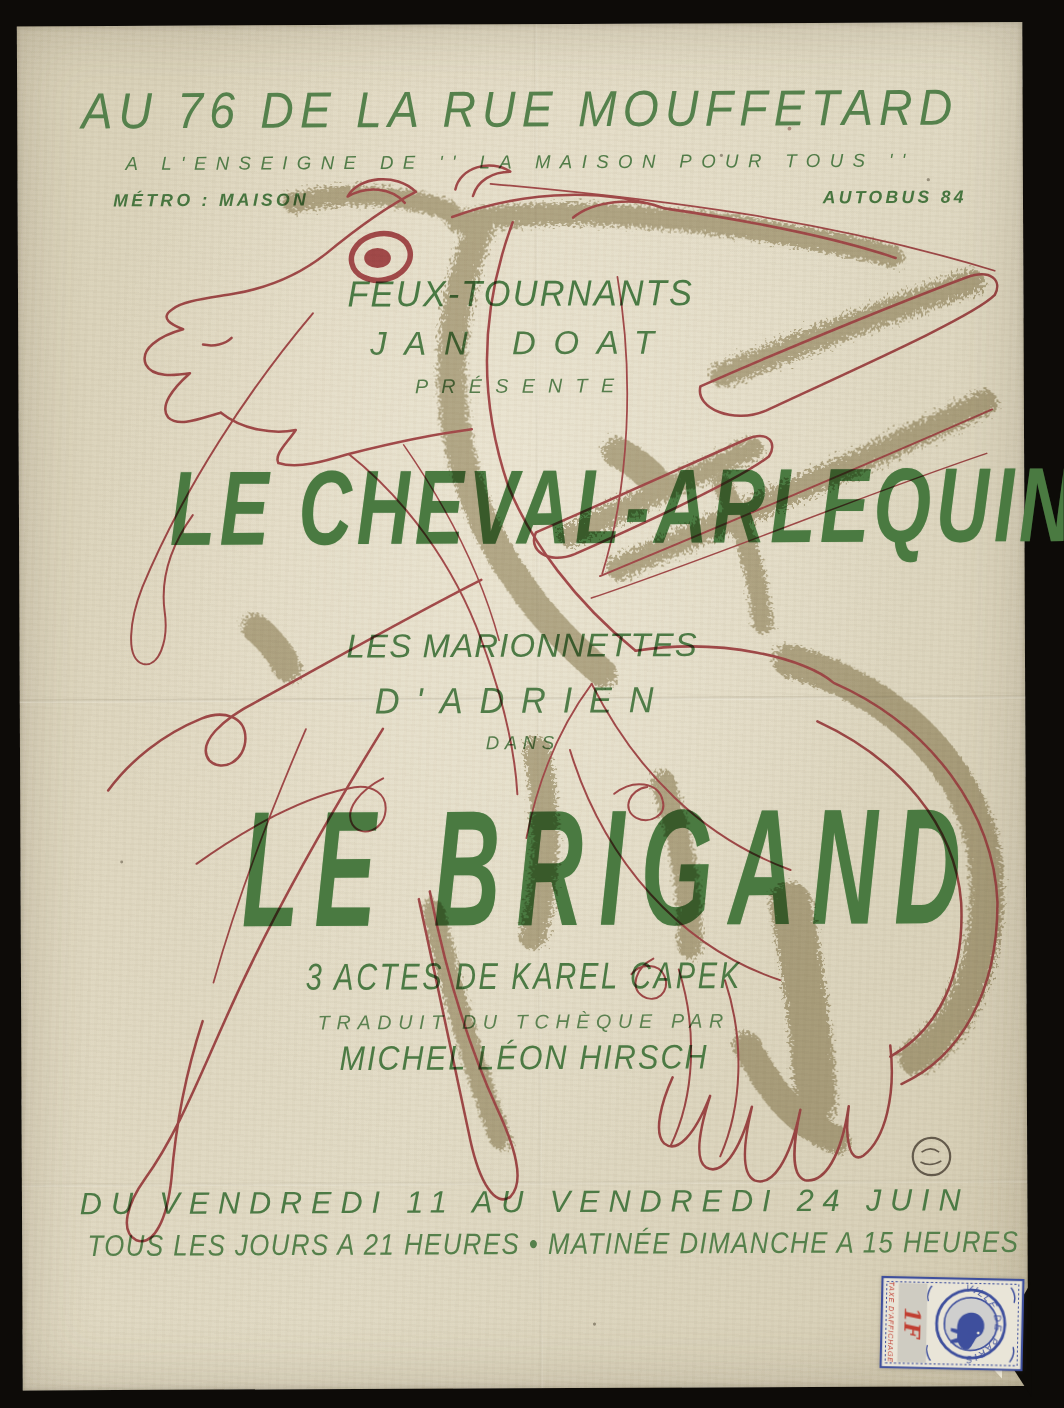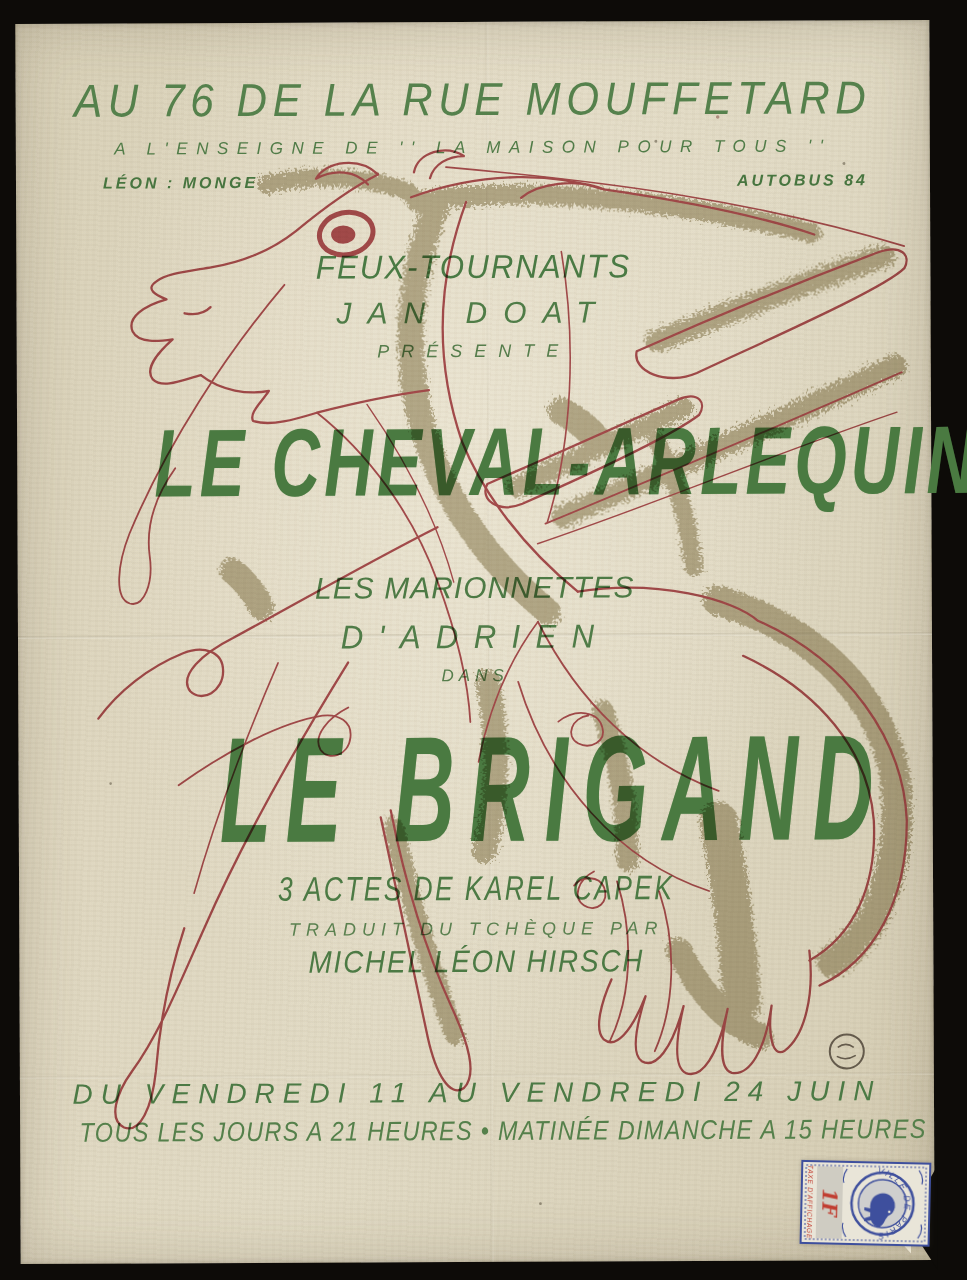--- a/index.html
+++ b/index.html
@@ -45,21 +45,21 @@
   }
   
   .line{
     position:absolute;left:0;right:0;text-align:center;white-space:nowrap;
     line-height:1;transform-origin:50% 50%;z-index:2;
   }
   .venue-line1{top:54px;font-size:46px;letter-spacing:6px;color:#55814c;transform:scaleX(.92);font-weight:400;}
   .venue-line2{top:117px;font-size:17px;letter-spacing:8.5px;color:#517c48;font-weight:500;}
   .transit{top:152px;font-size:16px;font-weight:700;letter-spacing:3px;color:#47753f;}
   .metro{position:absolute;left:87px;top:0;}
-  .autobus{position:absolute;right:62px;top:0;margin-left:46px;}
+  .autobus{position:absolute;right:51px;top:0;margin-left:46px;}
   .company{top:228px;font-size:33px;letter-spacing:2px;color:#4a7a44;font-weight:500;transform:scaleX(.95);}
   .director{top:276px;font-size:30px;letter-spacing:16px;color:#4f7c47;font-weight:500;}
   .presents{top:320px;font-size:18px;letter-spacing:12px;color:#567d4c;}
   .title-cheval{top:392px;font-size:96px;font-weight:700;letter-spacing:6px;color:#4a7a41;transform:scaleX(.70);}
   .marionnettes{top:551px;font-size:30px;letter-spacing:1px;color:#4d7a45;font-weight:500;}
   .adrien{top:598px;font-size:33px;letter-spacing:16px;color:#507c48;font-weight:500;transform:scaleX(.95);}
   .dans{top:645px;font-size:17px;letter-spacing:5px;color:#567d4c;}
   .title-brigand{top:692px;font-size:150px;font-weight:700;letter-spacing:26px;color:#4a7a41;transform:scaleX(.56);}
   .acts{top:849px;font-size:34px;letter-spacing:3px;color:#4c7a44;font-weight:500;transform:scaleX(.78);}
   .translated{top:898px;font-size:18px;letter-spacing:6px;color:#5b8150;}
@@ -84,21 +84,21 @@
 </style>
 </head>
 <body>
 
 <div class="photo">
   <div class="poster">
 
     <div class="line venue-line1">AU 76 DE LA RUE MOUFFETARD</div>
     <div class="line venue-line2">A L'ENSEIGNE DE '' LA MAISON POUR TOUS ''</div>
     <div class="line transit">
-      <span class="metro">LÉON : MONGE</span>
+      <span class="metro">MÉTRO : MAISON</span>
       <span class="autobus">AUTOBUS 84</span>
     </div>
     <div class="line company">FEUX-TOURNANTS</div>
     <div class="line director">JAN DOAT</div>
     <div class="line presents">PRÉSENTE</div>
     <div class="line title-cheval">LE CHEVAL-ARLEQUIN</div>
     <div class="line marionnettes">LES MARIONNETTES</div>
     <div class="line adrien">D'ADRIEN</div>
     <div class="line dans">DANS</div>
     <div class="line title-brigand">LE BRIGAND</div>

